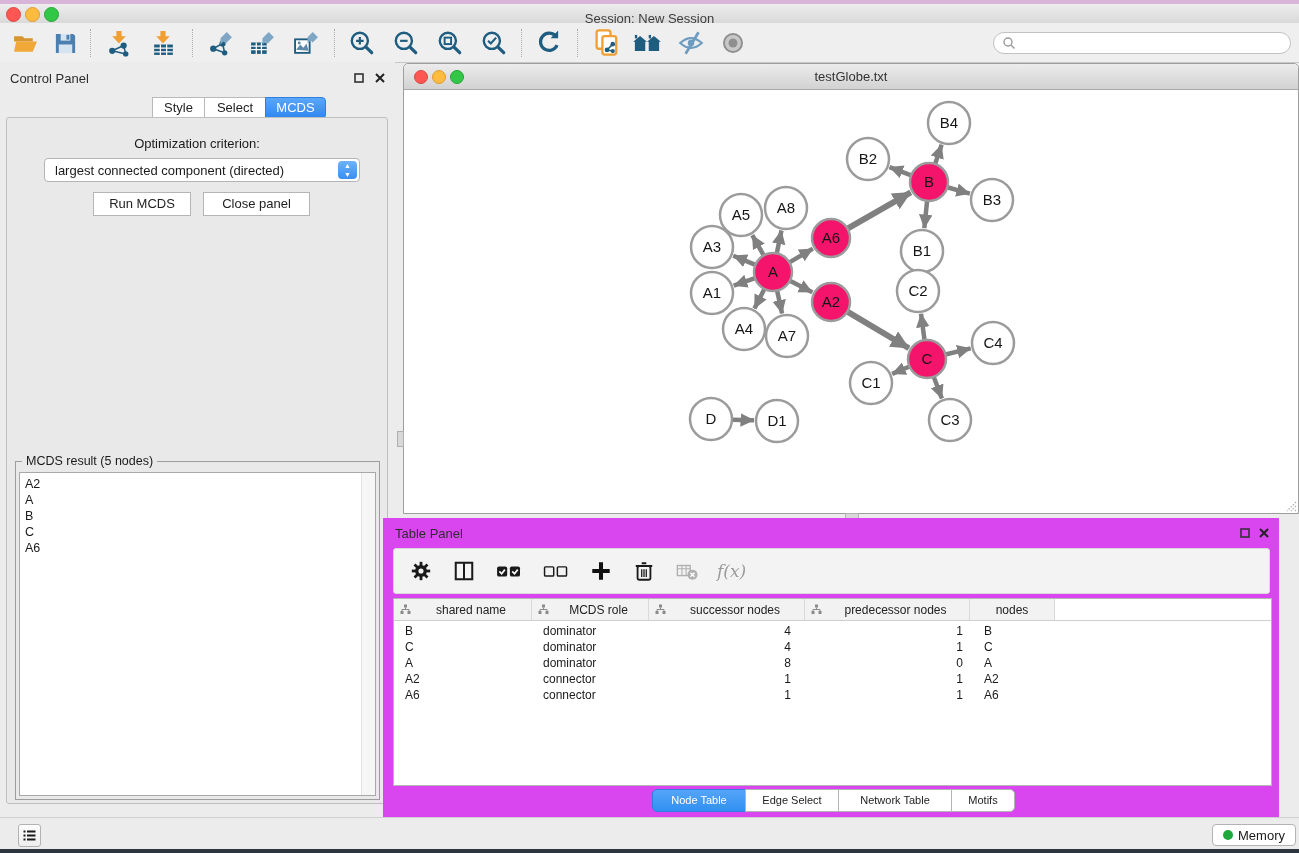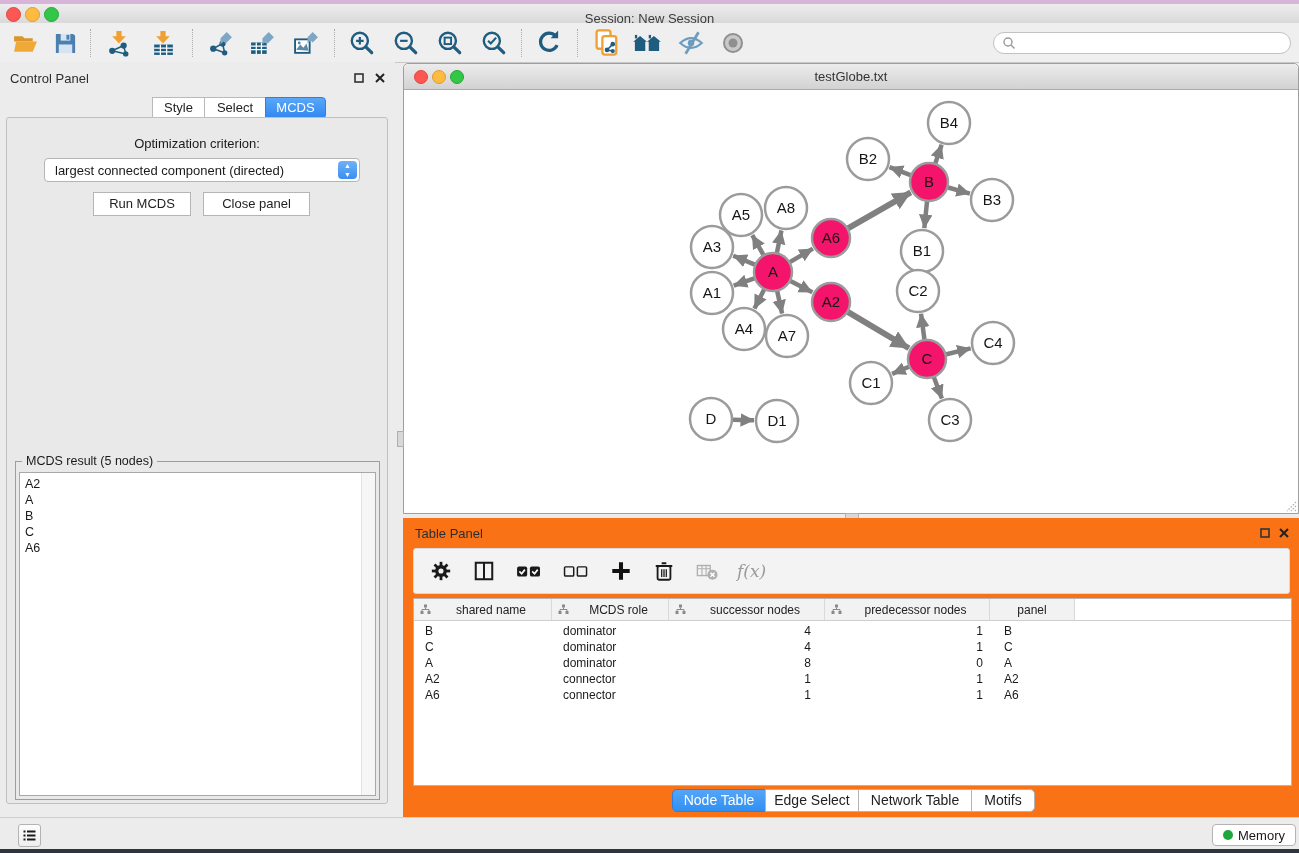--- a/index.html
+++ b/index.html
@@ -53,37 +53,37 @@
   #net-window{left:403px;top:63px;width:894px;height:449px;background:#fff;
      border:1px solid #9e9e9e;border-radius:5px 5px 0 0;}
   #net-titlebar{position:relative;height:25px;background:linear-gradient(#ececec,#d2d2d2);
      border-bottom:1px solid #ababab;border-radius:5px 5px 0 0;}
   #net-title{position:absolute;left:0;top:5px;width:100%;text-align:center;font-size:13px;color:#333;}
   .tlight2{width:12px;height:12px;border-radius:50%;position:absolute;top:6px;}
   #net-canvas{position:relative;width:100%;height:423px;background:#fff;overflow:hidden;}
   svg text{font-family:"Liberation Sans",sans-serif;}
   .divider-handle{background:#d8d8d8;border:1px solid #b0b0b0;}
   
-  #table-panel{left:403px;top:518px;width:896px;height:299px;background:#f97316;}
+  #table-panel{left:383px;top:518px;width:896px;height:299px;background:#d946ef;}
   #tp-toolbar{position:absolute;left:10px;top:30px;width:877px;height:46px;background:#f3f3f3;
      border:1px solid #d9d9d9;border-radius:3px;display:flex;align-items:center;gap:17px;padding-left:14px;box-sizing:border-box;}
   .tpi{display:flex;align-items:center;justify-content:center;width:26px;height:26px;}
   #fx-label{font-family:"DejaVu Serif",serif;font-style:italic;font-size:17px;color:#9a9a9a;}
   #tp-table{position:absolute;left:10px;top:80px;width:877px;height:186px;background:#fff;
      border:1px solid #b5b5b5;overflow:hidden;}
   #tp-header{display:flex;height:21px;border-bottom:1px solid #cfcfcf;}
   .th{background:#f2f2f2;border-right:1px solid #d9d9d9;display:flex;align-items:center;
       font-size:12px;color:#222;box-sizing:border-box;}
   .th .lbl{flex:1;text-align:center;}
   .tr{display:flex;height:16px;align-items:center;}
   .td{font-size:12px;box-sizing:border-box;white-space:nowrap;}
   .num{text-align:right;}
   
   #tp-tabs{position:absolute;left:269px;top:271px;display:flex;}
-  .btab{height:21px;line-height:21px;font-size:14px;text-align:center;background:#fff;
+  .btab{height:21px;line-height:21px;font-size:11px;text-align:center;background:#fff;
      border:1px solid #b3b3b3;margin-left:-1px;color:#222;}
   .btab.first{border-radius:5px 0 0 5px;margin-left:0;}
   .btab.last{border-radius:0 5px 5px 0;}
   .btab.sel{background:linear-gradient(#55a5f8,#3090f2);color:#fff;border-color:#2e7fe0;}
   
   #status-bar{left:0;top:817px;width:1299px;height:32px;background:#ececec;border-top:1px solid #cfcfcf;}
   #status-left-btn{position:absolute;left:18px;top:6px;width:21px;height:21px;background:linear-gradient(#fdfdfd,#eee);
      border:1px solid #b3b3b3;border-radius:3px;display:flex;align-items:center;justify-content:center;}
   #memory-btn{position:absolute;left:1212px;top:6px;width:82px;height:20px;background:#fff;
      border:1px solid #b3b3b3;border-radius:4px;display:flex;align-items:center;justify-content:center;gap:5px;font-size:13px;}
@@ -473,21 +473,21 @@
             <g fill="#8a8a8a">
               <rect x="4" y="0.5" width="3" height="3"></rect>
               <rect x="0.5" y="7" width="3" height="3"></rect>
               <rect x="7.5" y="7" width="3" height="3"></rect>
             </g>
             <path d="M5.5 3.5v2M2 7V5.5h7V7" stroke="#8a8a8a" fill="none"></path>
           </svg>
         <span class="lbl">predecessor nodes</span>
         </div>
       <div class="th" style="width:85px">
-        <span class="lbl">panel</span>
+        <span class="lbl">nodes</span>
         </div>
     </div>
     <div style="padding-top:2px">
       <div class="tr">
         <div class="td" style="width:138px;padding-left:11px">B</div>
         <div class="td" style="width:117px;padding-left:11px">dominator</div>
         <div class="td num" style="width:156px;padding-right:14px">4</div>
         <div class="td num" style="width:165px;padding-right:7px">1</div>
         <div class="td" style="width:85px;padding-left:14px">B</div>
       </div>

